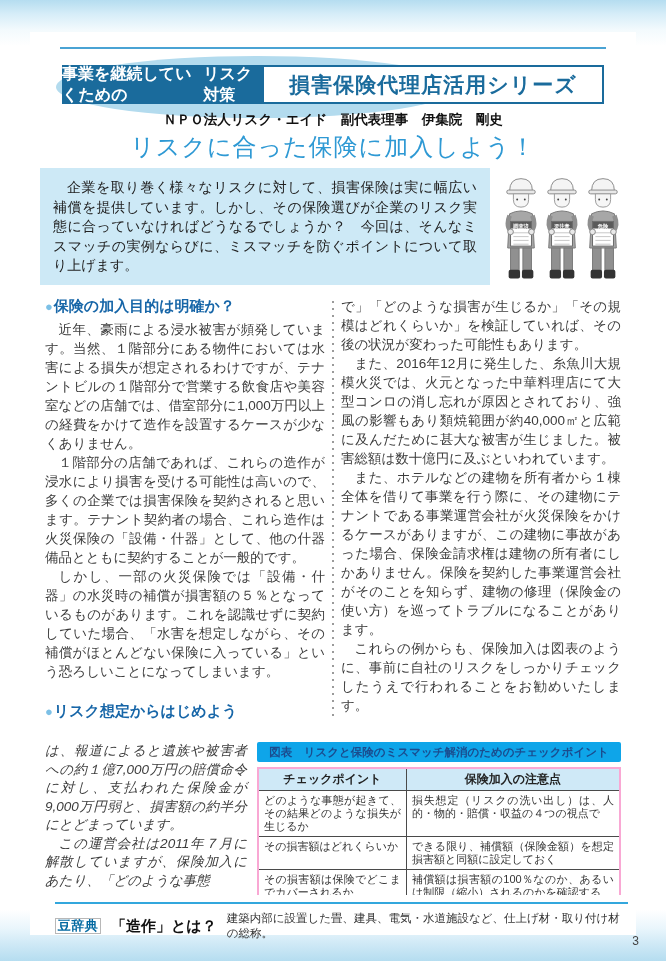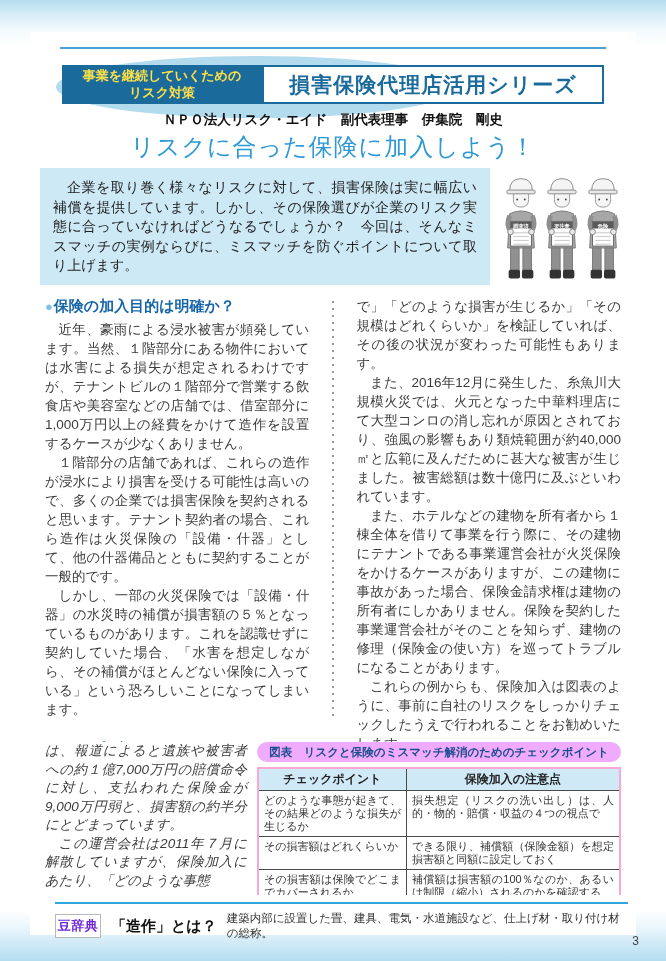--- a/index.html
+++ b/index.html
@@ -8,56 +8,56 @@
     position:relative; width:666px; height:961px; overflow:hidden;
     background:linear-gradient(180deg,#b5ddF0 0px,#d6edf8 14px,#f3fafd 30px,#ffffff 46px,#ffffff 910px,#eaf6fc 928px,#cfe9f6 944px,#b5ddf0 961px);
   }
   .sheet { position:absolute; left:30px; top:32px; width:606px; height:903px; background:#fff; }
 
   
   .header { position:relative; height:132px; }
   .top-line { position:absolute; left:30px; top:15px; width:546px; height:2px; background:#4aa3d4; }
   .deco-ellipse { position:absolute; left:26px; top:24px; width:402px; height:62px; border-radius:50%; background:#b3dbee; }
   .banner { position:absolute; left:32px; top:33px; width:542px; height:39px; display:flex; }
-  .banner-left { width:200px; background:#1a6b9c; color:#fde047; display:flex; flex-direction:column; justify-content:center; align-items:center; font-size:13px; font-weight:bold; line-height:1.3; }
+  .banner-left { width:200px; background:#1a6b9c; color:#ffffff; display:flex; flex-direction:row; justify-content:center; align-items:center; font-size:16px; font-weight:bold; line-height:1.3; }
   .banner-right { flex:1; background:#fff; border:2px solid #1a6b9c; display:flex; align-items:center; justify-content:center; color:#1a6b9c; font-weight:bold; font-size:21px; letter-spacing:1px; }
   .author { position:absolute; top:79px; width:100%; text-align:center; font-weight:bold; font-size:13.5px; color:#111; }
   .main-title { position:absolute; top:99px; width:100%; text-align:center; font-family:"Liberation Serif","DejaVu Serif",serif; font-size:24px; color:#2e99d4; letter-spacing:1px; }
 
   
   .intro-row { margin:4px 10px 0; height:117px; display:flex; gap:8px; }
   .intro-box { width:450px; background:#cde9f6; padding:10px 13px; font-size:14px; line-height:19.6px; text-align:justify; color:#222; text-indent:1em; }
   .workers { flex:1; display:flex; align-items:flex-end; justify-content:center; gap:3px; }
 
   
-  .body-row { margin:12px 15px 0; height:445px; display:flex; overflow:hidden;gap:16px; }
+  .body-row { margin:12px 15px 0; height:445px; display:flex; overflow:hidden; }
   .col { width:280px; }
   .divider { width:16px; display:flex; justify-content:center; }
   .dotline { width:2px; height:420px; margin-top:4px;
     background-image:repeating-linear-gradient(to bottom,#9a9a9a 0 2px,transparent 2px 7px); }
   .section-heading { font-size:15px; font-weight:bold; color:#1766a8; margin-bottom:4px; }
   .section-heading .bullet { color:#7cc0e6; font-size:13px; margin-right:1px; }
   .mt { margin-top:21px; }
   p.body { font-size:13.5px; line-height:19px; color:#3c3c3c; text-align:justify; }
   p.indent { text-indent:1em; }
 
   
   .bottom-row { margin:0 15px; height:153px; display:flex; gap:10px; overflow:hidden; }
   .bottom-left { width:202px; }
   .bottom-left p { font-size:13.5px; line-height:18.5px; color:#3c3c3c; text-align:justify;font-style:italic; }
   .table-block { flex:1; }
-  .fig-pill { height:20px; line-height:20px; border-radius:10px; background:#f0abfc; color:#1b4c8e; font-size:11.5px; font-weight:bold; text-align:center; }
+  .fig-pill { height:20px; line-height:20px; border-radius:2px; background:#0ea5e9; color:#1b4c8e; font-size:11.5px; font-weight:bold; text-align:center; }
   table.checkpoints { width:100%; margin-top:5px; border-collapse:collapse; border:2px solid #f9a8d4; }
   table.checkpoints th { background:#cfe9f7; font-size:12px; color:#222; border:1px solid #4a4a4a; padding:2px; }
   table.checkpoints td { font-size:11px; line-height:13px; color:#333; border:1px solid #4a4a4a; padding:3px 5px; vertical-align:top; text-align:justify; }
   td.c1 { width:41%; }
 
   
   .footer { margin:7px 8px 0 25px; border-top:2px solid #33a7dd; padding-top:7px; display:flex; align-items:center; gap:10px; }
-  .dict-badge { width:46px; height:24px; border:1px solid #b8b8b8; background:#fff; color:#6d28d9; font-size:13px; font-weight:bold; display:flex; align-items:center; justify-content:center; letter-spacing:.5px; flex:none; }
+  .dict-badge { width:46px; height:16px; border:1px solid #b8b8b8; background:#fff; color:#0369a1; font-size:13px; font-weight:bold; display:flex; align-items:center; justify-content:center; letter-spacing:.5px; flex:none; }
   .term { font-size:15px; font-weight:bold; color:#111; flex:none; }
   .definition { font-size:11.5px; color:#333; }
 
   .page-number { position:absolute; right:27px; bottom:13px; font-size:12px; color:#444; }
 </style>
 </head>
 <body>
 
 <div class="page">
   <div class="sheet">

